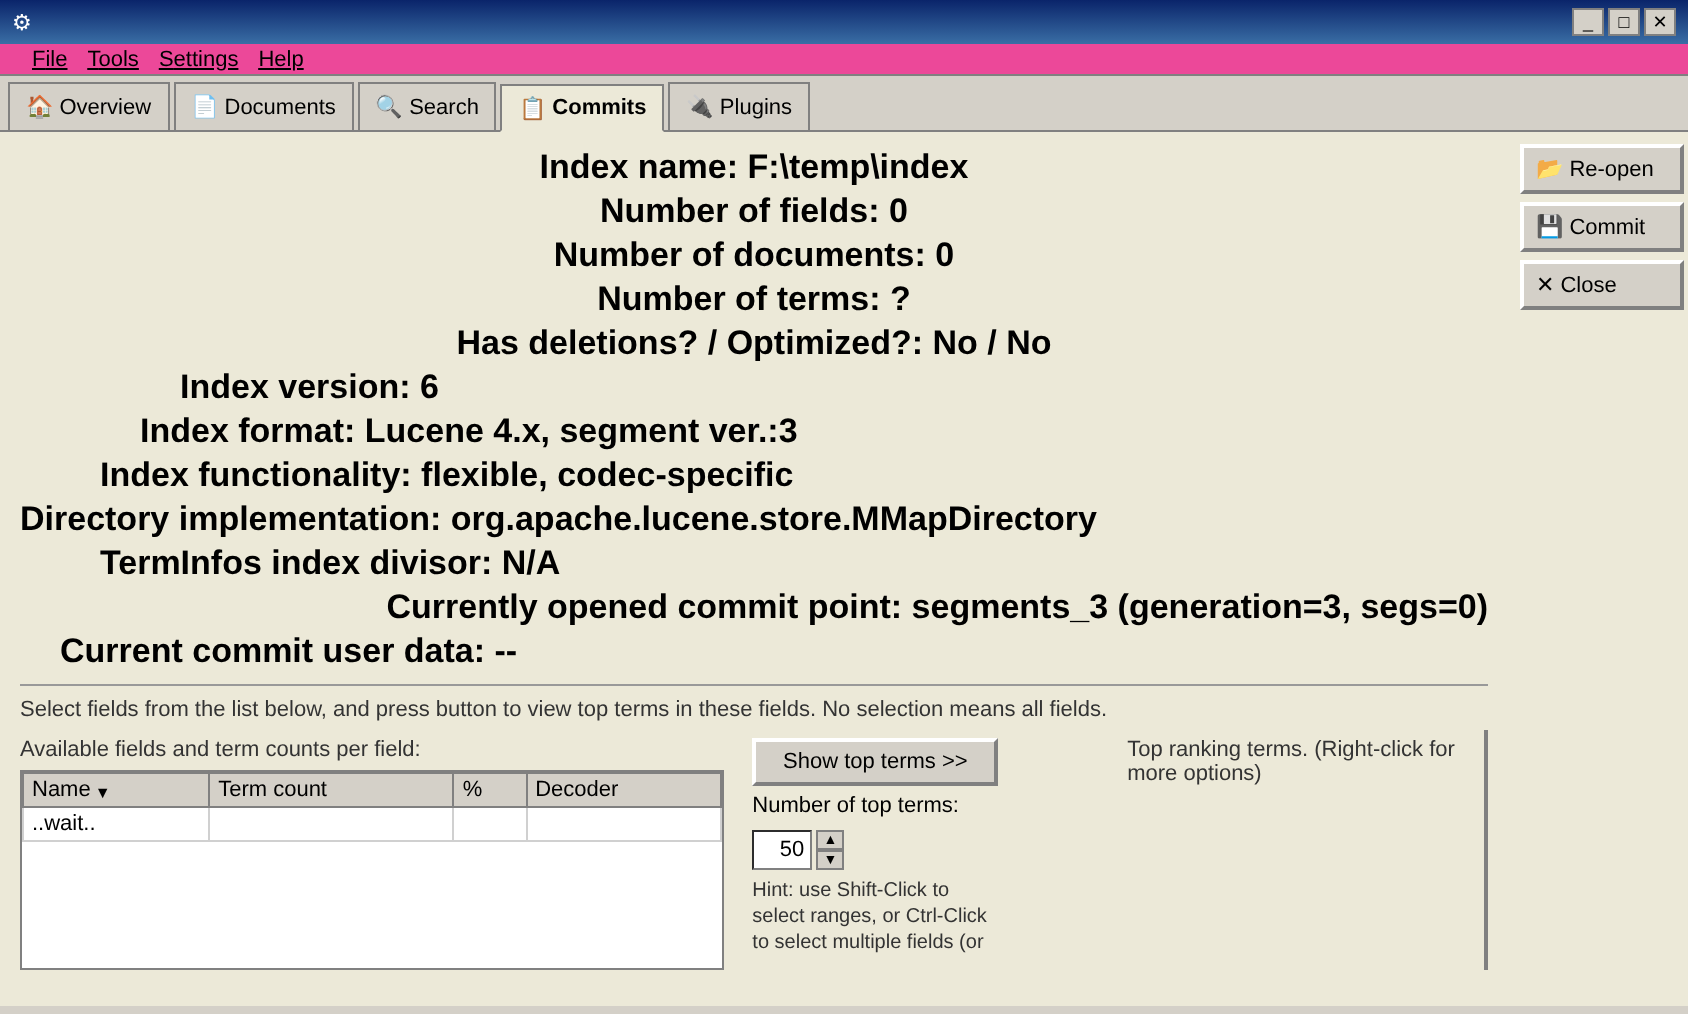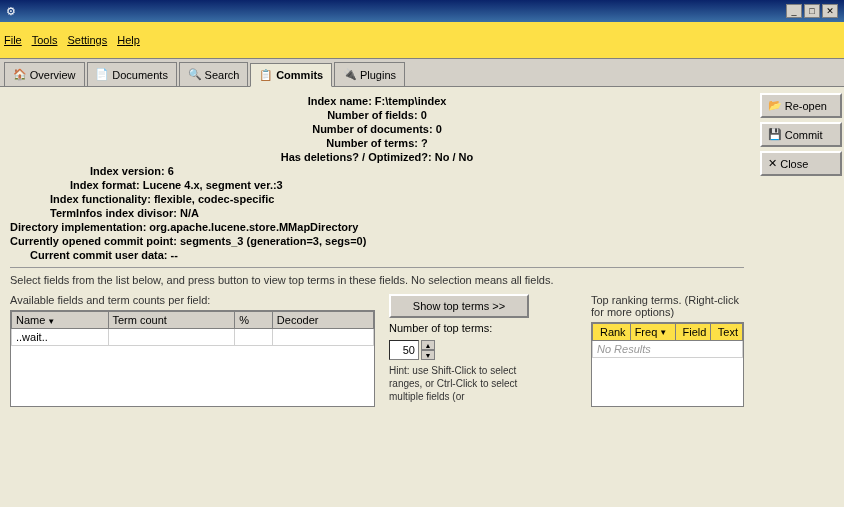--- a/index.html
+++ b/index.html
@@ -36,26 +36,26 @@
       width: 16px;
       height: 14px;
       font-size: 9px;
       cursor: pointer;
       display: flex;
       align-items: center;
       justify-content: center;
       color: black;
     }
     .menu-bar {
-      background: #fde047;
+      background: #ec4899;
       border-bottom: 1px solid #808080;
-      padding: 2px 4px;
+      padding: 2px 16px;
       display: flex;
       gap: 10px;
-      height: 37px;
+      height: 16px;
       align-items: center;
     }
     .menu-item {
       font-size: 11px;
       cursor: pointer;
       color: black;
       text-decoration: underline;
     }
     .menu-item:first-letter { text-decoration: underline; }
     .tabs-bar {
@@ -99,21 +99,21 @@
     .right-panel {
       width: 90px;
       padding: 6px;
       display: flex;
       flex-direction: column;
       gap: 4px;
       border-left: none;
     }
     .info-row {
       margin: 2px 0;
-      font-size: 11px;
+      font-size: 17px;
       text-align: center;
     }
     .info-row span { font-weight: bold; }
     .info-row.left-align { text-align: left; }
     .divider {
       border: none;
       border-top: 1px solid #999;
       margin: 6px 0;
     }
     .section-title {
@@ -122,21 +122,21 @@
       color: #333;
     }
     .fields-left {
       width: 365px;
       display: flex;
       flex-direction: column;
     }
     .fields-right {
       flex: 1;
       display: flex;
-      flex-direction: column;
+      flex-direction: row;
       padding-left: 48px;
     }
     .table-container {
       border: 1px solid #808080;
       background: white;
       flex: 1;
       overflow: auto;
     }
     .fields-table {
       width: 100%;
@@ -174,21 +174,21 @@
       flex-direction: column;
       gap: 4px;
     }
     .show-btn {
       background: #d4d0c8;
       border: 2px solid;
       border-color: #ffffff #808080 #808080 #ffffff;
       padding: 4px 8px;
       font-size: 11px;
       cursor: pointer;
-      width: 140px;
+      width: 123px;
     }
     .spinner-container {
       display: flex;
       align-items: center;
       gap: 2px;
       margin-top: 2px;
     }
     .spinner-input {
       width: 30px;
       height: 20px;
@@ -310,27 +310,27 @@
     </div>
     <div class="info-row left-align" style="padding-left:80px;">
       <span>Index version: 6</span>
     </div>
     <div class="info-row left-align" style="padding-left:60px;">
       <span>Index format: Lucene 4.x, segment ver.:3</span>
     </div>
     <div class="info-row left-align" style="padding-left:40px;">
       <span>Index functionality: flexible, codec-specific</span>
     </div>
+    <div class="info-row left-align" style="padding-left:0px;">
+      <span>Directory implementation: org.apache.lucene.store.MMapDirectory</span>
+    </div>
     <div class="info-row left-align" style="padding-left:40px;">
       <span>TermInfos index divisor: N/A</span>
     </div>
-    <div class="info-row left-align" style="padding-left:0px;">
-      <span>Directory implementation: org.apache.lucene.store.MMapDirectory</span>
-    </div>
-    <div class="info-row left-align" style="padding-left:0px;">
+    <div class="info-row left-align" style="padding-left:0px;text-align:right;">
       <span>Currently opened commit point: segments_3 (generation=3, segs=0)</span>
     </div>
     <div class="info-row left-align" style="padding-left:20px;">
       <span>Current commit user data: --</span>
     </div>
 
     <hr class="divider">
 
     <div class="section-title">Select fields from the list below, and press button to view top terms in these fields. No selection means all fields.</div>
 

